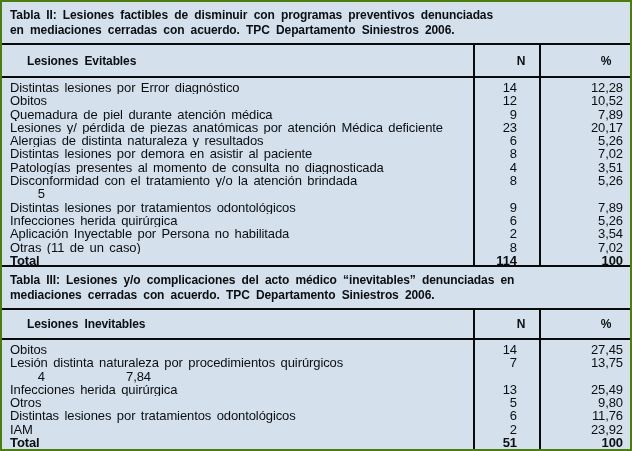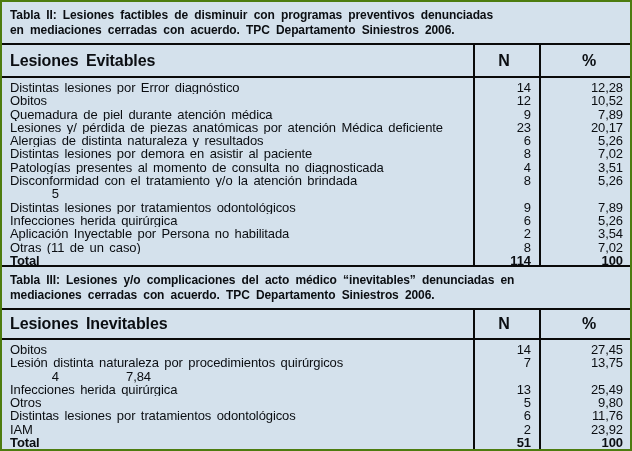--- a/index.html
+++ b/index.html
@@ -27,37 +27,37 @@
   }
   .rule{height:2px;background:#0a0a0a;flex:0 0 auto;}
   .tgrid{position:relative;display:flex;flex-direction:column;flex:0 0 auto;}
   .tgrid.grow{flex:1 1 auto;justify-content:space-between;}
   .vline{position:absolute;top:0;bottom:0;width:2px;background:#0a0a0a;}
   .v1{left:471px;}
   .v2{left:537px;}
   .thead{
     display:flex;align-items:center;
     height:31px;
-    font-size:16px;font-weight:bold;
-    letter-spacing:-0.1px;word-spacing:3px;
+    font-size:12px;font-weight:bold;
+    letter-spacing:-0.1px;word-spacing:3px;padding-left:17px;
   }
   .thead.short{height:28px;}
   .tbody{
     display:flex;flex-direction:column;
     padding-top:3px;
     font-size:13px;
     letter-spacing:-0.1px;word-spacing:2px;
   }
   .tbody.fixed{height:184px;flex:0 0 auto;}
   .tbody.grow{flex:1 1 auto;}
   .trow{display:flex;line-height:13.3px;flex:0 0 auto;}
   .trow.bold{font-weight:bold;}
   .cell{box-sizing:border-box;}
   .cell.label{width:472px;padding-left:8px;flex:0 0 auto;white-space:nowrap;overflow:hidden;}
-  .cell.ncol{width:66px;text-align:right;padding-right:9px;flex:0 0 auto;}
+  .cell.ncol{width:66px;text-align:right;padding-right:23px;flex:0 0 auto;}
   .cell.pcol{width:90px;text-align:right;padding-right:7px;flex:0 0 auto;padding-left:12px;}
   .thead .cell.ncol{text-align:center;padding-right:6px;}
   .thead .cell.pcol{text-align:center;padding-left:20px;padding-right:12px;}
 </style>
 </head>
 <body>
 
 <div class="panel">
 
   <div class="ttitle">

